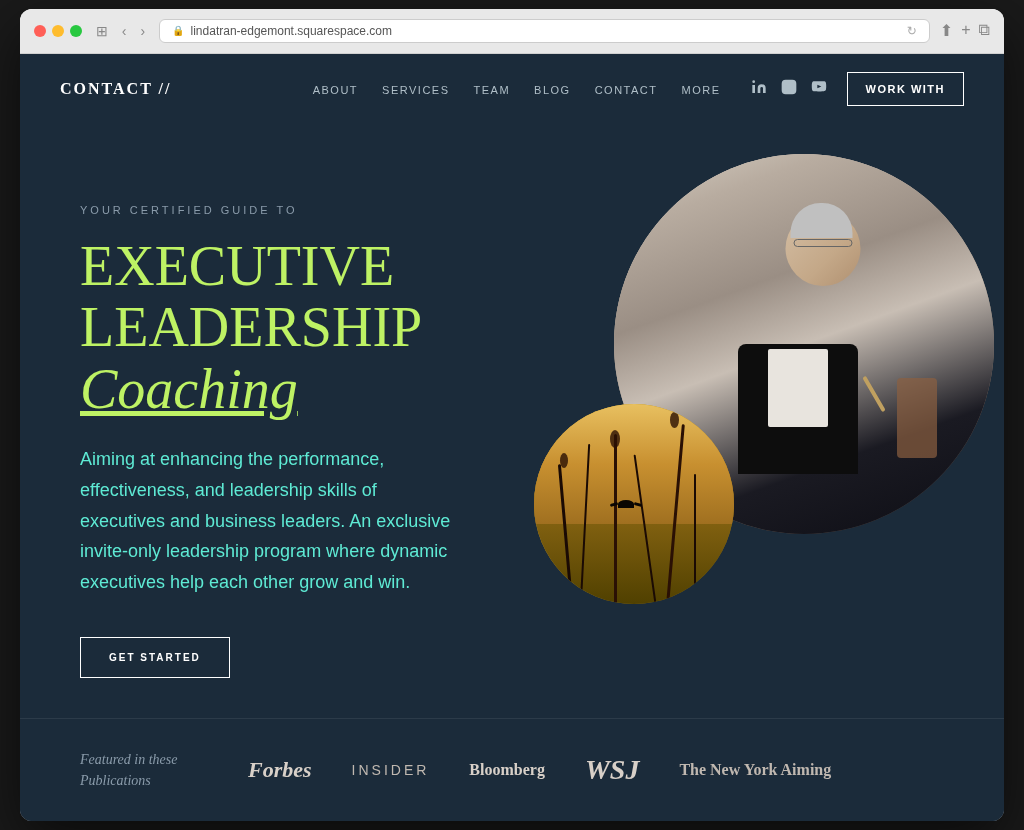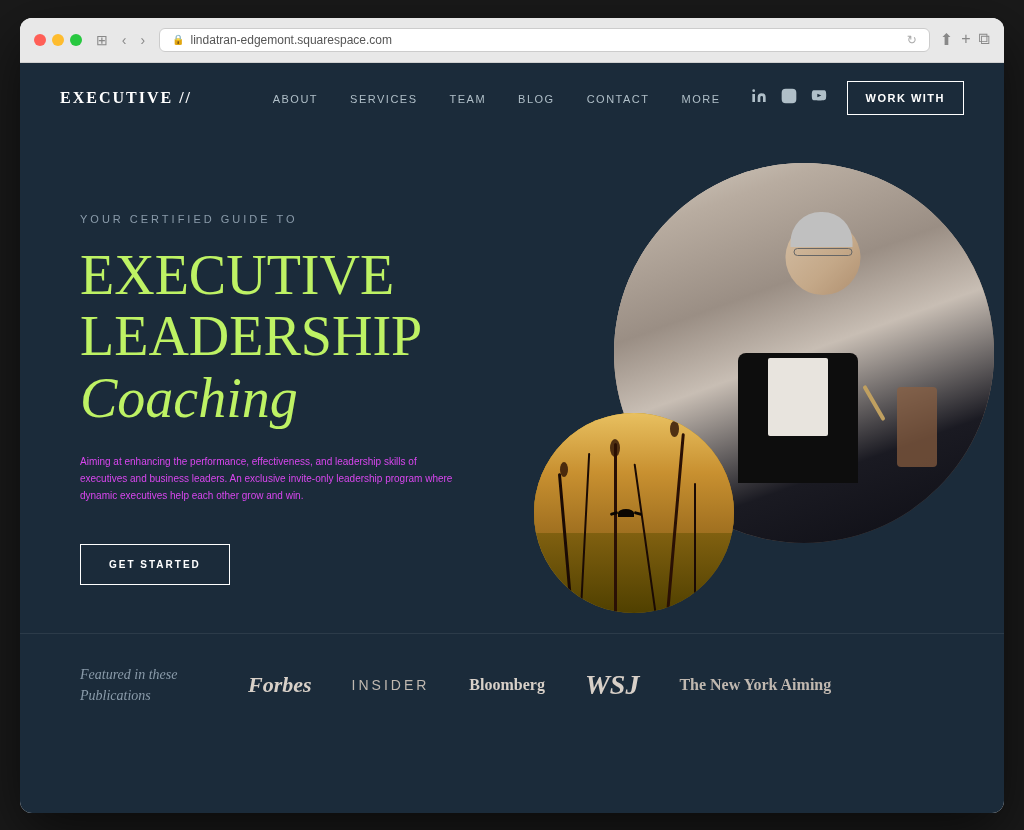--- a/index.html
+++ b/index.html
@@ -107,21 +107,21 @@
       font-size: 16px;
       font-weight: 600;
       letter-spacing: 2px;
       color: #fff;
       font-family: Georgia, serif;
       margin-right: auto;
     }
 
     .nav-links {
       display: flex;
-      gap: 32px;
+      gap: 24px;
       list-style: none;
       align-items: center;
     }
 
     .nav-links li a {
       text-decoration: none;
       color: #b0bfc8;
       font-size: 11px;
       letter-spacing: 1.5px;
       font-weight: 500;
@@ -184,26 +184,27 @@
       font-size: 56px;
       font-weight: 400;
       color: #bef264;
       line-height: 1.1;
       margin-bottom: 24px;
     }
 
     .hero-title .italic-part {
       font-style: italic;
       font-family: Georgia, serif;
+      text-decoration: underline;
     }
 
     .hero-description {
-      font-size: 10px;
+      font-size: 18px;
       line-height: 1.7;
-      color: #d946ef;
+      color: #5eead4;
       margin-bottom: 40px;
       max-width: 380px;
     }
 
     .hero-cta {
       border: 1px solid #fff;
       color: #fff;
       padding: 14px 28px;
       font-size: 10px;
       letter-spacing: 2px;
@@ -357,21 +358,21 @@
     <div class="browser-actions">
       <span>⬆</span>
       <span>+</span>
       <span>⧉</span>
     </div>
   </div>
 
   <div class="site">
 
     <nav class="nav">
-      <div class="nav-logo">EXECUTIVE //</div>
+      <div class="nav-logo">CONTACT //</div>
 
       <ul class="nav-links">
         <li><a>ABOUT</a></li>
         <li><a>SERVICES</a></li>
         <li><a>TEAM</a></li>
         <li><a>BLOG</a></li>
         <li><a>CONTACT</a></li>
         <li><a>MORE</a></li>
       </ul>
 

